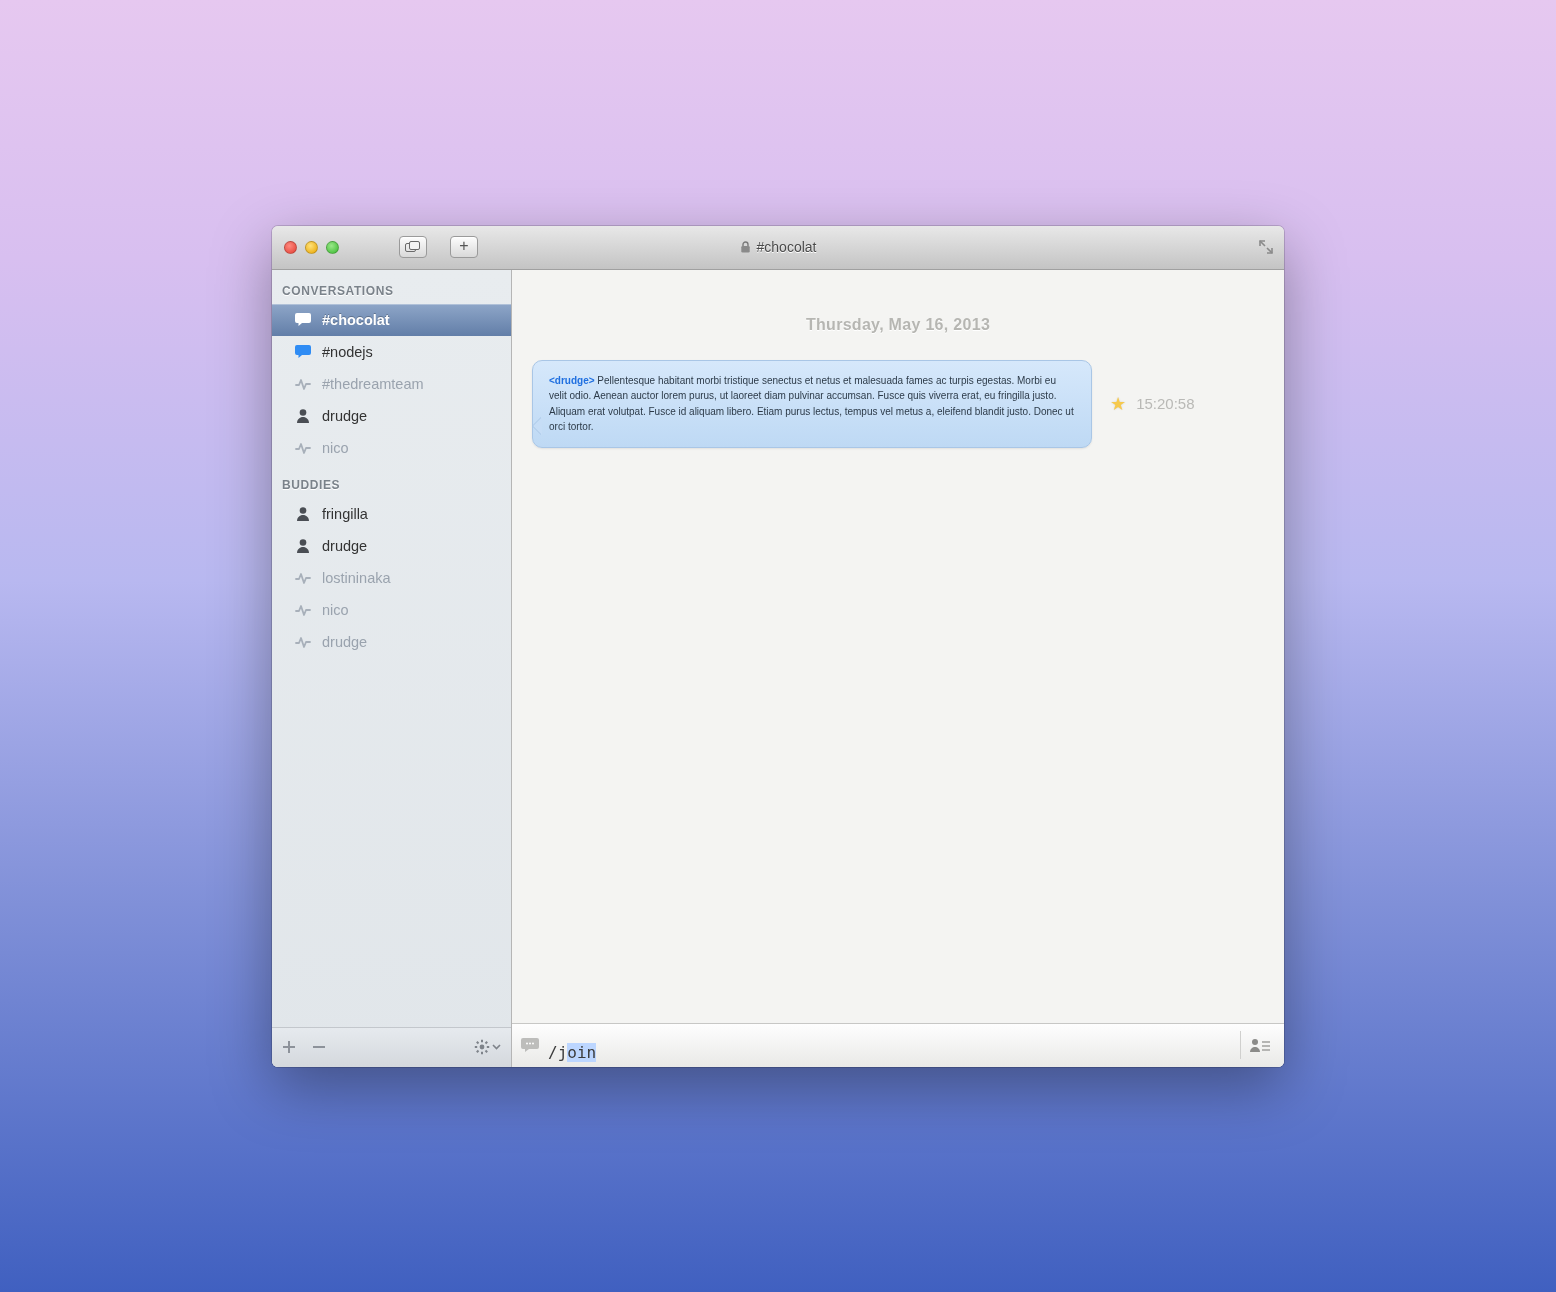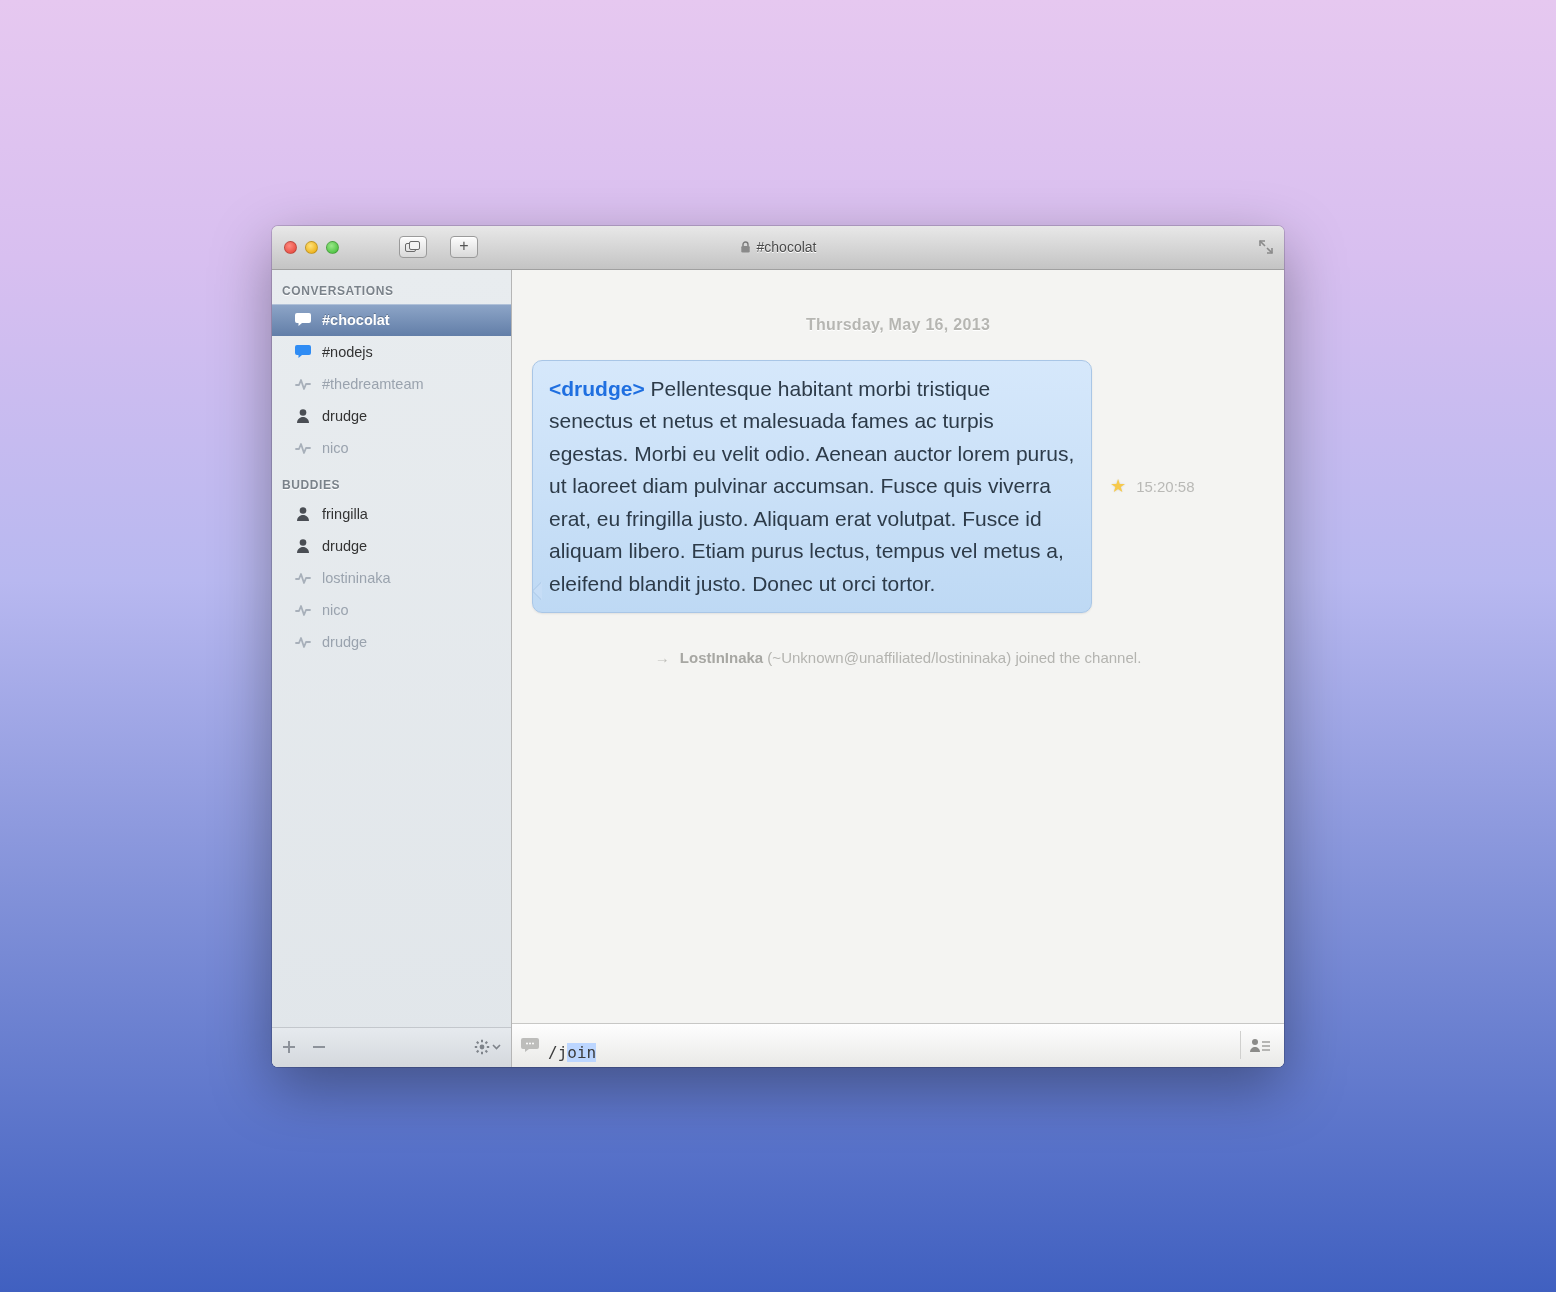--- a/index.html
+++ b/index.html
@@ -120,21 +120,21 @@
   }
   .msg-row { display:flex; align-items:center; gap:18px; padding: 4px 0 16px 4px;}
   .bubble {
     position:relative;
     max-width: 560px;
     background: linear-gradient(#d6e8fb, #bed9f4);
     border: 1px solid #a9c6e6;
     border-radius: 10px;
     padding: 12px 16px;
     color:#2d3b49;
-    font-size: 21px; line-height: 1.55;
+    font-size: 10px; line-height: 1.55;
     box-shadow: 0 1px 2px rgba(0,0,0,0.08);
   }
   .bubble::after{
     content:"";
     position:absolute; left:-9px; bottom:12px;
     width:0;height:0;
     border: 9px solid transparent;
     border-right-color: #c6ddf6;
     filter: drop-shadow(-1px 0 0 #a9c6e6);
   }
@@ -354,24 +354,20 @@
           <div class="bubble">
             <span class="author-tag">&lt;drudge&gt;</span>
             <span> Pellentesque habitant morbi tristique senectus et netus et malesuada fames ac turpis egestas. Morbi eu velit odio. Aenean auctor lorem purus, ut laoreet diam pulvinar accumsan. Fusce quis viverra erat, eu fringilla justo. Aliquam erat volutpat. Fusce id aliquam libero. Etiam purus lectus, tempus vel metus a, eleifend blandit justo. Donec ut orci tortor.</span>
           </div>
           <div class="msg-meta">
             <span class="star">★</span>
             <span>15:20:58</span>
           </div>
         </div>
 
-        <div class="system-line">
-          <span class="arrow">→</span>
-          <span class="who">LostInInaka</span><span> (~Unknown@unaffiliated/lostininaka) joined the channel.</span>
-        </div>
       </div>
 
       <div class="input-bar">
         <span class="ib-icon">
           <svg width="20" height="18" viewBox="0 0 20 18">
               <path d="M3 2h14a2 2 0 012 2v7a2 2 0 01-2 2H9l-4 3v-3H3a2 2 0 01-2-2V4a2 2 0 012-2z" fill="#bdbdbb"></path>
               <circle cx="7" cy="7.5" r="1" fill="#fff"></circle>
               <circle cx="10" cy="7.5" r="1" fill="#fff"></circle>
               <circle cx="13" cy="7.5" r="1" fill="#fff"></circle>
             </svg>

